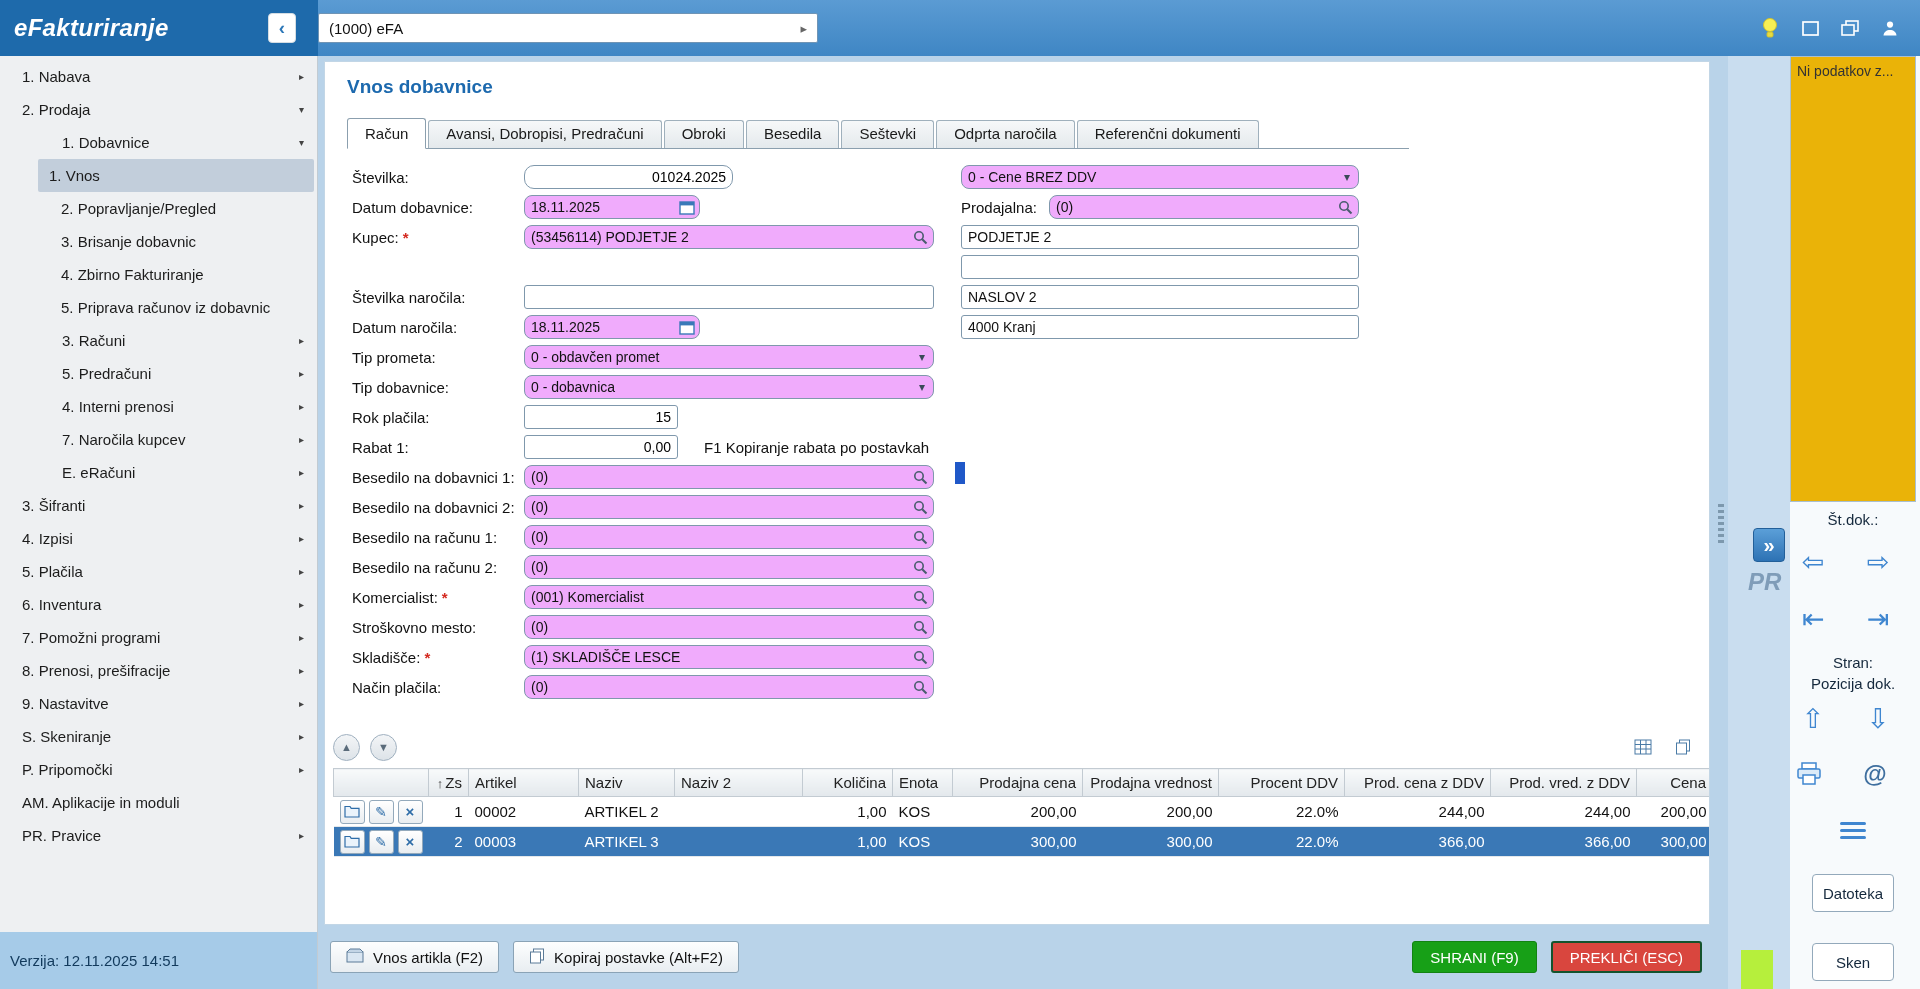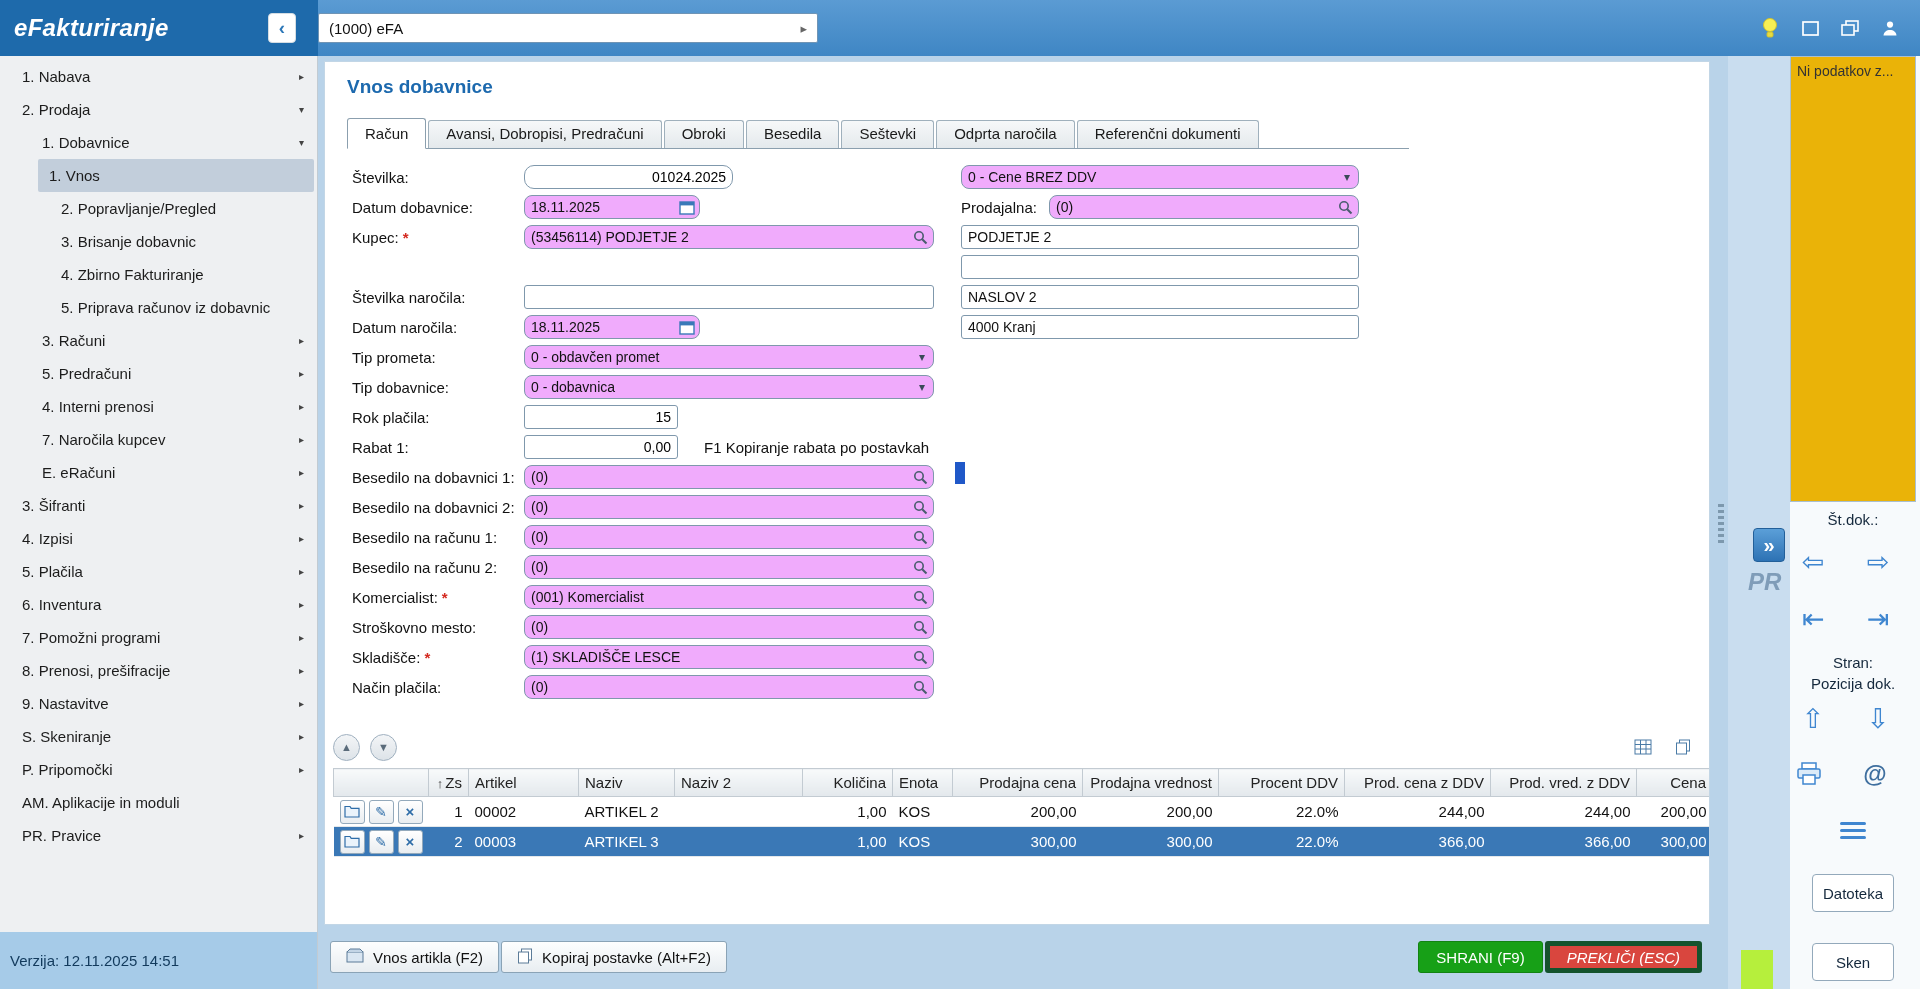--- a/index.html
+++ b/index.html
@@ -20,21 +20,21 @@
   .tb-icon { width:24px; height:26px; display:flex; align-items:center; justify-content:center; cursor:pointer; }
 
   
   .layout { flex:1; display:flex; min-height:0; }
 
   
   .sidebar { width:318px; flex:none; background:#eef0f2; border-right:1px solid #c2cbd2; display:flex; flex-direction:column; }
   .nav { flex:1; padding-top:4px; overflow:hidden; }
   .nav-item { height:33px; display:flex; align-items:center; position:relative; cursor:pointer; color:#1c1c1c; }
   .nav-item.lv0 { padding-left:22px; }
-  .nav-item.lv1 { padding-left:42px; }
+  .nav-item.lv1 { padding-left:62px; }
   .nav-item.lv2 { padding-left:61px; }
   .nav-arrow { position:absolute; right:13px; font-size:10px; color:#444; }
   .nav-item.sel { background:#c2cedb; margin-left:38px; margin-right:3px; border-radius:2px; }
   .nav-item.sel.lv2 { padding-left:11px; }
   .version-bar { height:57px; flex:none; background:#a6cbe8; color:#123a5c; display:flex; align-items:center; padding-left:10px; font-size:15px; }
 
   
   .main { flex:1; position:relative; background:#b9d3e9; min-width:0; }
   .content { position:absolute; top:5px; left:6px; right:4px; height:864px; background:#fff; border:1px solid #c2d6e6; overflow:hidden; }
   .page-title { position:absolute; top:14px; left:22px; font-size:19px; font-weight:bold; color:#1c69ae; }
@@ -79,24 +79,24 @@
   table.grid thead th.r { text-align:right; }
   table.grid tbody td { height:30px; border-bottom:1px solid #e4e8eb; padding:0 6px; white-space:nowrap; overflow:hidden; }
   table.grid td.r { text-align:right; }
   table.grid tr.sel { background:#3a78b6; color:#fff; }
   .icons-cell { display:flex; gap:4px; align-items:center; }
   .row-btn { width:26px; height:24px; border:1px solid #93a9bb; border-radius:3px; background:linear-gradient(#fff,#e9edf0); display:inline-flex; align-items:center; justify-content:center; color:#2e6da8; font-size:14px; cursor:pointer; }
   .row-btn .x { font-weight:bold; font-size:15px; }
   .sort-ind { color:#333; margin-right:2px; font-size:13px; }
 
   
-  .action-bar { position:absolute; bottom:0; left:0; right:0; height:64px; display:flex; align-items:flex-start; padding:16px 8px 0 12px; gap:2px; }
+  .action-bar { position:absolute; bottom:0; left:0; right:0; height:64px; display:flex; align-items:flex-start; padding:16px 8px 0 12px; gap:14px; }
   .act-btn { height:32px; border:1px solid #8aa3b6; border-radius:3px; background:linear-gradient(#fdfefe,#e8edf1); color:#111; display:flex; align-items:center; gap:9px; padding:0 15px; cursor:pointer; }
   .save-btn { margin-left:auto; height:32px; background:#17a017; border:1px solid #128312; border-radius:3px; color:#fff; padding:0 17px; cursor:pointer; }
-  .cancel-btn { height:32px; background:#d9463e; border:5px solid #14532d; border-radius:3px; color:#fff; padding:0 17px; margin-right:4px; cursor:pointer;font-style:italic; }
+  .cancel-btn { height:32px; background:#d9463e; border:2px solid #14532d; border-radius:3px; color:#fff; padding:0 17px; margin-right:4px; cursor:pointer; }
 
   
   .splitter { width:14px; flex:none; background:#b9d3e9; position:relative; cursor:col-resize; }
   .grip { position:absolute; top:448px; left:4px; width:6px; height:40px; background:repeating-linear-gradient(180deg,#7d98ad 0 3px, rgba(0,0,0,0) 3px 6px); }
 
   
   .rpanel { width:192px; flex:none; position:relative; background:#f7fafc; }
   .rp-strip { position:absolute; left:0; top:0; width:62px; height:100%; background:#c9ddef; }
   .preview { position:absolute; left:62px; top:0; width:126px; height:446px; background:#eab308; border:1px solid #a9bfd0; padding:6px; font-size:14px; color:#333; overflow:hidden; }
   .rp-label { position:absolute; left:62px; width:126px; text-align:center; color:#14283c; font-size:15px; }

